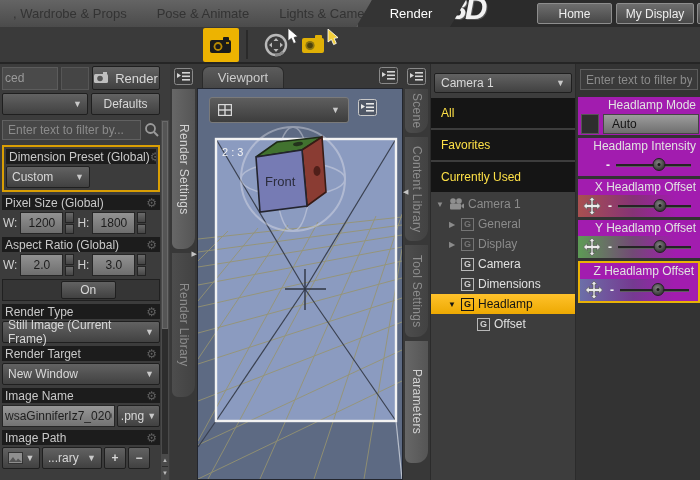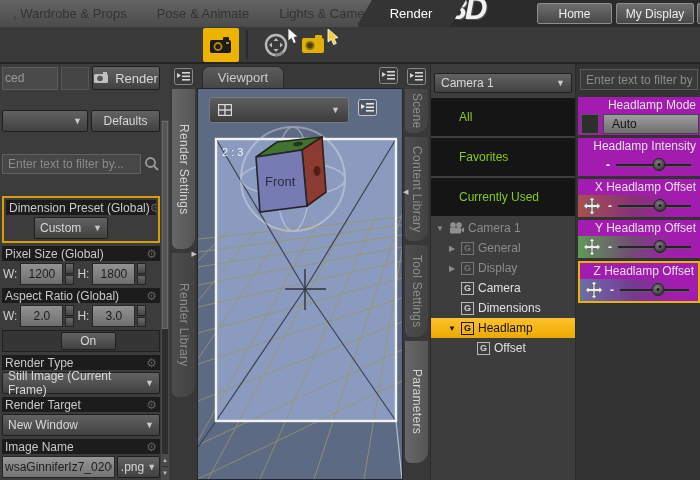--- a/index.html
+++ b/index.html
@@ -32,21 +32,21 @@
   .tb-active{position:absolute;left:203px;top:1px;width:36px;height:34px;background:#edb301;
     border-radius:2px;display:flex;align-items:center;justify-content:center;}
   .tb-sep{position:absolute;left:246px;top:3px;width:2px;height:29px;background:#2a2a2a;}
   .tb-ico{position:absolute;top:3px;}
 
   
   .main{position:absolute;top:64px;left:0;width:700px;height:416px;display:flex;}
 
   
   .lp{width:170px;position:relative;background:#3c3c3c;overflow:hidden;padding:2px 10px 0 2px;}
-  .lp-row{display:flex;gap:3px;margin-bottom:20px;align-items:center;}
+  .lp-row{display:flex;gap:3px;margin-bottom:3px;align-items:center;}
   .tab-trunc{width:56px;height:23px;background:#4a4a4a;border:1px solid #5c5c5c;color:#9a9a9a;
     display:flex;align-items:center;padding-left:2px;overflow:hidden;}
   .tab-blank{width:28px;height:23px;background:#454545;border:1px solid #565656;}
   .btn{background:linear-gradient(#626262,#414141);border:1px solid #1f1f1f;border-radius:2px;
     color:#d8d8d8;display:flex;align-items:center;justify-content:center;gap:5px;font-size:12px;}
   .caret{font-size:9px;color:#c9c9c9;}
   .filter{flex:1;background:#474747;border:1px solid #616161;color:#aaa;height:20px;padding:0 5px;
     font-size:12px;font-family:"Liberation Sans",sans-serif;min-width:0;}
   .filter::placeholder{color:#8b8b8b;}
   .lp-sec{margin-bottom:3px;}
@@ -91,22 +91,22 @@
     background:linear-gradient(#5e5e5e,#3d3d3d);border:1px solid #7a7a7a;border-radius:3px;
     display:flex;align-items:center;gap:7px;padding:0 8px;color:#ddd;font-size:12px;}
   .vp-dd .caret{margin-left:auto;}
   .vp-dd-pm{position:absolute;left:160px;top:10px;z-index:2;}
   svg.scene{position:absolute;left:0;top:0;width:100%;height:100%;}
 
   
   .tree{width:145px;background:#3d3d3d;border-left:1px solid #2b2b2b;display:flex;flex-direction:column;
     overflow:hidden;flex-shrink:0;}
   .cam-dd{margin:9px 3px 5px 3px;height:20px;justify-content:space-between;padding:0 6px;flex-shrink:0;}
-  .flist-item{height:38px;background:#151515;margin-bottom:2px;color:#84cc16;display:flex;
-    align-items:center;padding-left:28px;font-size:12px;flex-shrink:0;}
+  .flist-item{height:30px;background:#151515;margin-bottom:2px;color:#fde047;display:flex;
+    align-items:center;padding-left:10px;font-size:12px;flex-shrink:0;}
   .trow{height:20px;display:flex;align-items:center;gap:4px;font-size:12px;color:#e0e0e0;flex-shrink:0;}
   .trow .tri{width:10px;font-size:8px;color:#c0c0c0;text-align:center;flex-shrink:0;}
   .trow .spc{width:10px;flex-shrink:0;}
   .gicon{width:13px;height:13px;border:1px solid #b8b8b8;color:#d0d0d0;font-size:9px;font-weight:bold;
     display:flex;align-items:center;justify-content:center;flex-shrink:0;}
   .trow.dim{color:#8b8b8b;}
   .trow.dim .gicon{border-color:#757575;color:#757575;}
   .trow.dim .tri{color:#8b8b8b;}
   .trow.sel{background:linear-gradient(#ffc22b,#eda902);color:#141414;}
   .trow.sel .gicon{border-color:#141414;color:#141414;}
@@ -219,21 +219,21 @@
           <line x1="10" y1="10" x2="14" y2="14" stroke="#9a9a9a" stroke-width="2"></line>
         </svg>
       </div>
 
       <div class="hlbox">
         <div class="lp-h">
             <span>Dimension Preset (Global)</span>
             <span class="gear">⚙</span>
           </div>
         <div class="lp-ctl">
-          <div class="btn dd-full" style="width:74px;flex:none;margin-left:28px;">
+          <div class="btn dd-full" style="width:84px;flex:none;">
             <span>Custom</span>
             <span class="caret">▼</span>
           </div>
         </div>
       </div>
 
       <div class="lp-sec">
         <div class="lp-h">
             <span>Pixel Size (Global)</span>
             <span class="gear">⚙</span>

